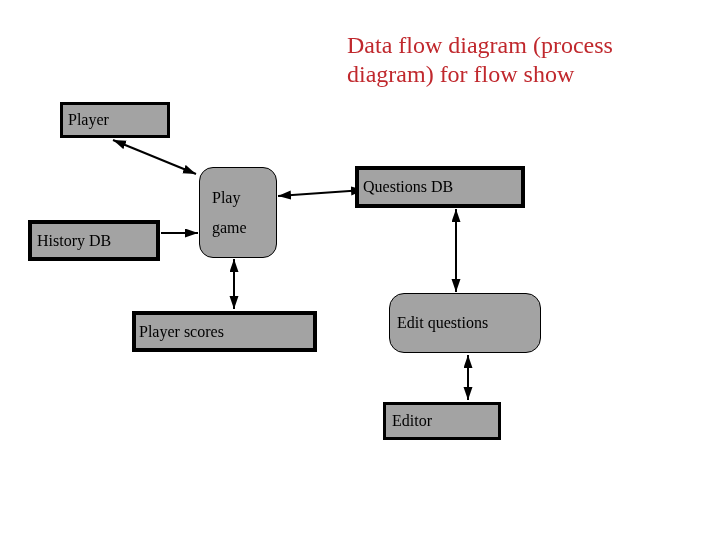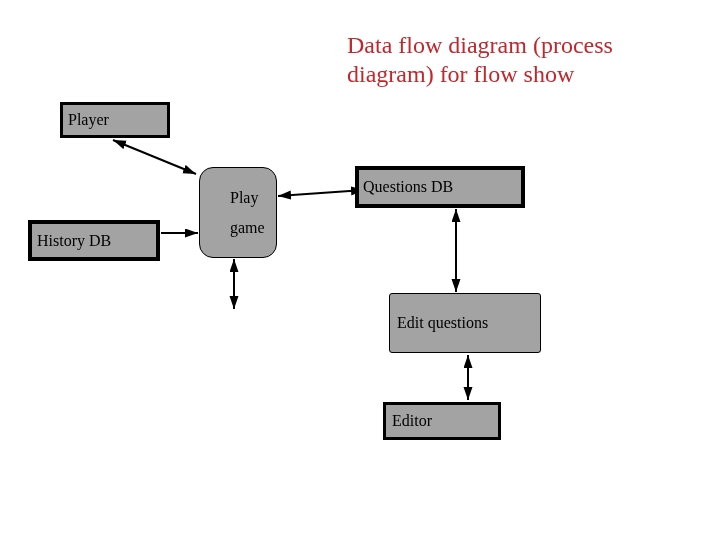--- a/index.html
+++ b/index.html
@@ -40,25 +40,25 @@
     align-items: center;
     white-space: nowrap;
   }
   .node .lbl { display: block; }
   .b4 { border-width: 4px; }
   .process { border-width: 1px; white-space: normal; }
   .n-player         { left: 60px;  top: 102px; width: 110px; height: 36px; padding-left: 5px; }
   .n-history-db     { left: 28px;  top: 220px; width: 132px; height: 41px; padding-left: 5px; }
   .n-play-game      { left: 199px; top: 167px; width: 78px;  height: 91px; padding-left: 12px;
                       border-radius: 14px; line-height: 30px; }
-  .n-play-game .lbl { width: 60px; margin-left: 18px; }
+  .n-play-game .lbl { width: 60px; }
   .n-questions-db   { left: 355px; top: 166px; width: 170px; height: 42px; padding-left: 4px; }
   .n-player-scores  { left: 132px; top: 311px; width: 185px; height: 41px; padding-left: 3px; }
   .n-edit-questions { left: 389px; top: 293px; width: 152px; height: 60px; padding-left: 7px;
-                      border-radius: 3px; }
+                      border-radius: 15px; }
   .n-editor         { left: 383px; top: 402px; width: 118px; height: 38px; padding-left: 6px; }
 </style>
 </head>
 <body>
 
 <div class="slide">
 
   <div class="title">
     <div>Data flow diagram (process</div>
     <div>diagram) for flow show</div>
@@ -87,20 +87,23 @@
   </div>
 
   <div class="node process n-play-game">
     <span class="lbl">Play game</span>
   </div>
 
   <div class="node b4 n-questions-db">
     <span class="lbl">Questions DB</span>
   </div>
 
+  <div class="node b4 n-player-scores">
+    <span class="lbl">Player scores</span>
+  </div>
 
   <div class="node process n-edit-questions">
     <span class="lbl">Edit questions</span>
   </div>
 
   <div class="node n-editor">
     <span class="lbl">Editor</span>
   </div>
 
 </div>

